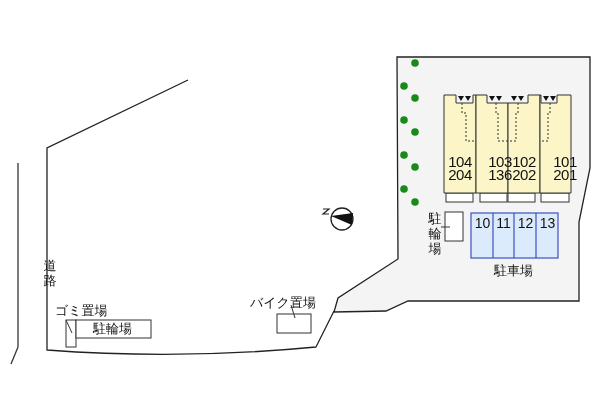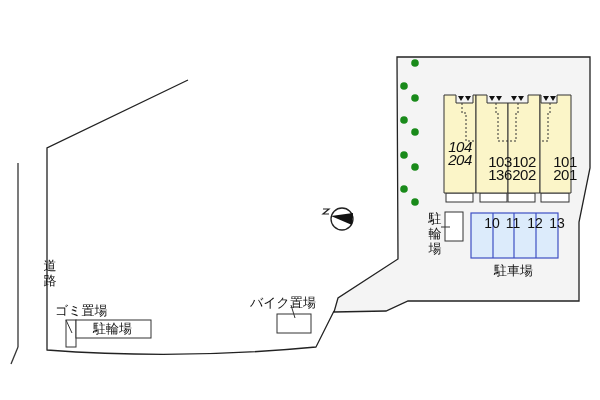--- a/index.html
+++ b/index.html
@@ -1,21 +1,21 @@
 <!DOCTYPE html>
 <html><head>
   <meta charset="utf-8">
   <style>
     html, body { margin: 0; padding: 0; background: #ffffff; }
     body { width: 600px; height: 400px; position: relative; overflow: hidden;
            font-family: "DejaVu Sans", "Liberation Sans", sans-serif; color: #111; }
     #map { position: absolute; left: 0; top: 0; width: 600px; height: 400px; }
     .lbl { position: absolute; font-size: 13px; line-height: 14px; white-space: nowrap; color: #111; }
     .unit-num { position: absolute; font-family: "Liberation Sans", sans-serif; font-size: 15px; line-height: 13px; letter-spacing: -0.5px; text-align: center; color: #111; }
-    .park-num { position: absolute; font-family: "Liberation Sans", sans-serif; font-size: 14px; line-height: 14px; text-align: center; color: #111; width: 40px; }
+    .park-num { position: absolute; font-family: "Liberation Sans", sans-serif; font-size: 14px; line-height: 14px; text-align: center; color: #111; width: 21px; }
     .vert { width: 14px; line-height: 15px; white-space: normal; word-break: break-all; text-align: center; }
   </style>
 </head>
 <body>
 
 <svg id="map" viewBox="0 0 600 400" xmlns="http://www.w3.org/2000/svg">
 
   <g>
     <line x1="18" y1="163" x2="18" y2="347" stroke="#333" stroke-width="1.3"></line>
     <line x1="18" y1="347" x2="11" y2="364" stroke="#333" stroke-width="1.3"></line>
@@ -92,21 +92,21 @@
   <line x1="291" y1="305" x2="295" y2="318" stroke="#333" stroke-width="1"></line>
 </svg>
 
 <div class="lbl vert" style="left:43px; top:258px;">道路</div>
 <div class="lbl" style="left:55px; top:304px;">ゴミ置場</div>
 <div class="lbl" style="left:93px; top:322px;">駐輪場</div>
 <div class="lbl" style="left:250px; top:296px;">バイク置場</div>
 <div class="lbl vert" style="left:428px; top:211px;">駐輪場</div>
 <div class="lbl" style="left:494px; top:264px;">駐車場</div>
 
-<div class="unit-num" style="left:444px; top:140px; width:32px;font-style:italic;">
+<div class="unit-num" style="left:444px; top:155px; width:32px;">
   <div>104</div>
     <div>204</div>
 </div>
 <div class="unit-num" style="left:476px; top:155px; width:48px;">
   <div>103</div>
     <div>136</div>
 </div>
 <div class="unit-num" style="left:508px; top:155px; width:32px;">
   <div>102</div>
     <div>202</div>

